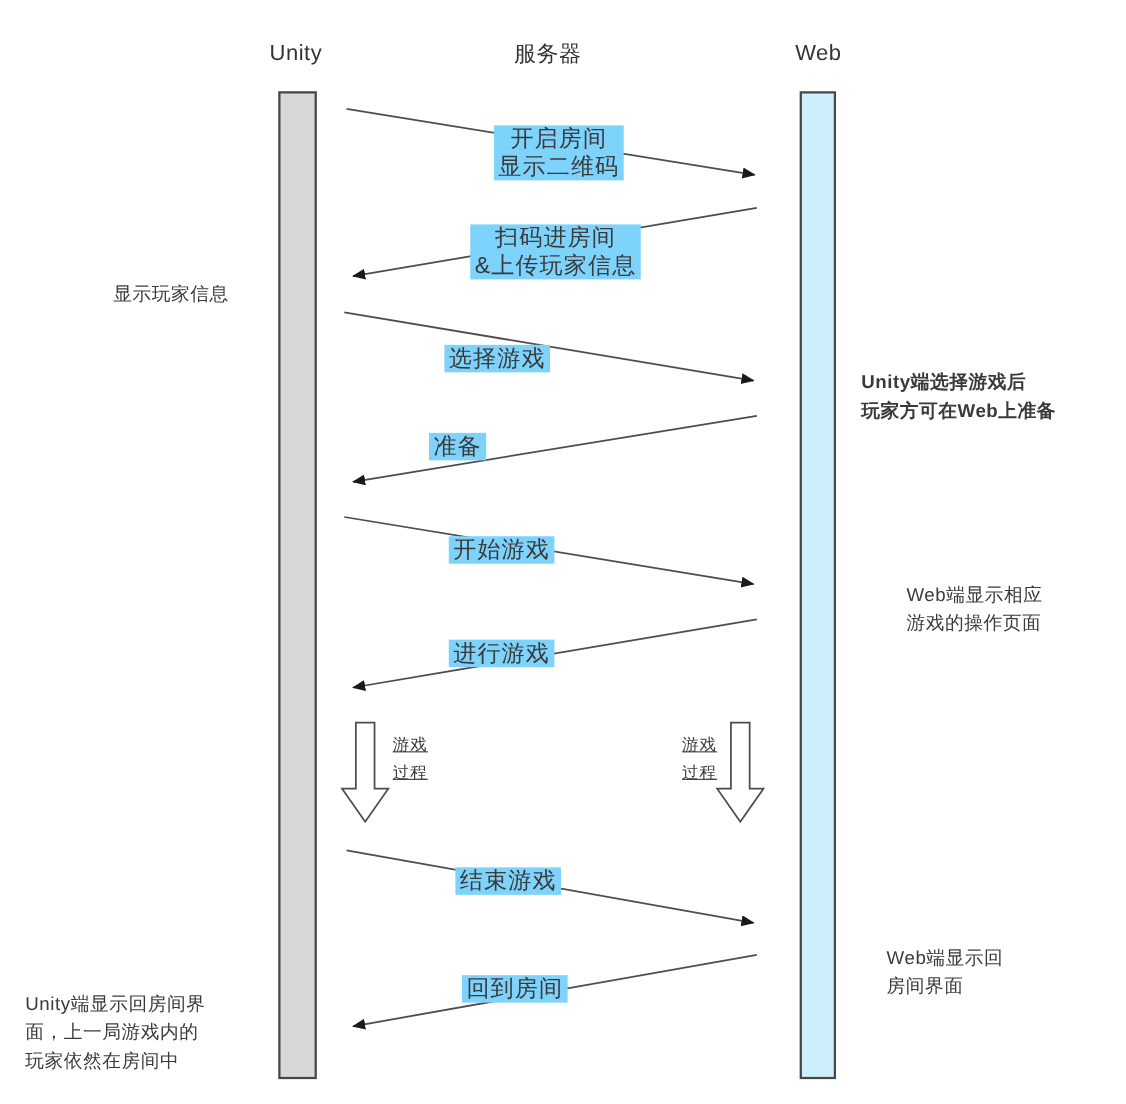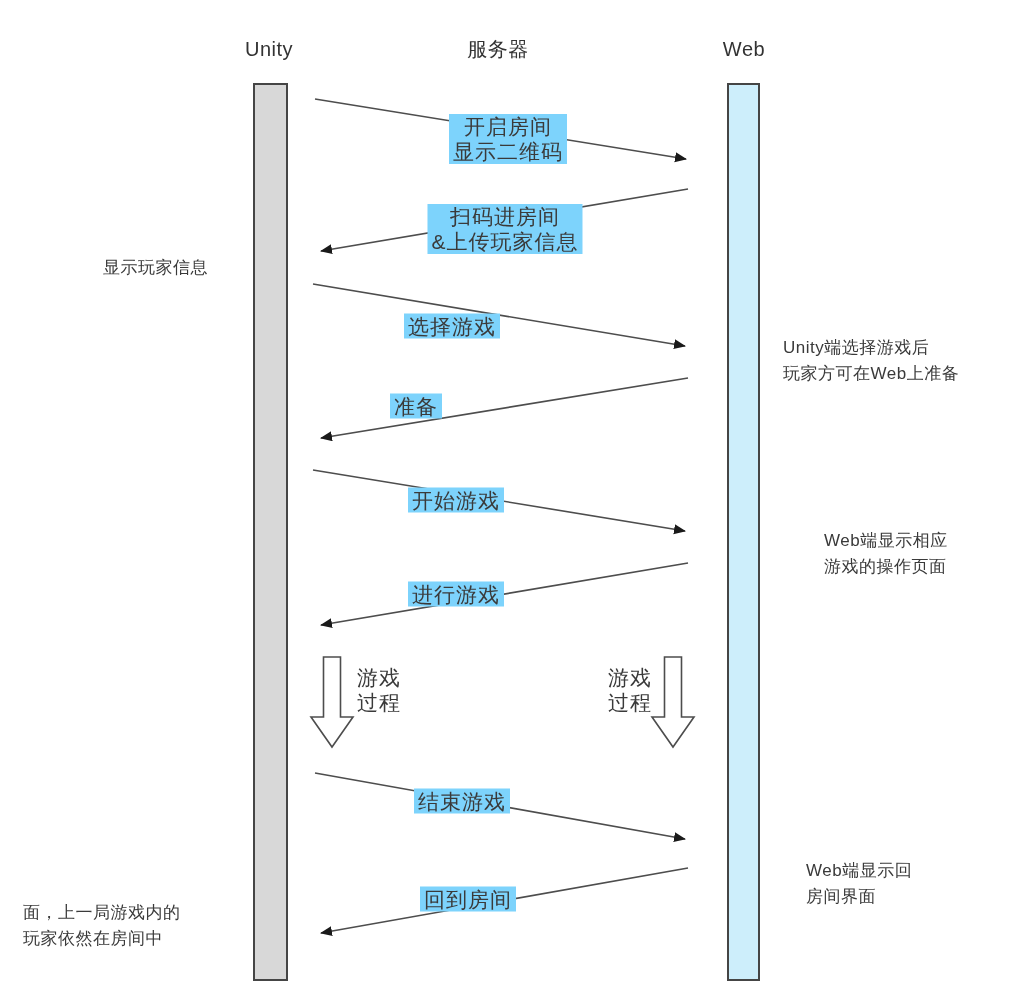--- a/index.html
+++ b/index.html
@@ -50,25 +50,26 @@
     position:absolute;
     font-size:17px;
     letter-spacing:0.5px;
     line-height:26px;
     white-space:nowrap;
     color:#3a3a3a;
   }
   
   .proc{
     position:absolute;
-    font-size:21px;
+    font-size:15px;
     letter-spacing:1px;
     line-height:25px;
     white-space:nowrap;
     color:#3a3a3a;
+    text-decoration:underline;
   }
   .proc.right{text-align:right;}
 </style>
 </head>
 <body>
 
 <div id="canvas">
 
   <div class="participant" style="left:269px;top:49px;">Unity</div>
   <div class="participant" style="left:498px;top:49px;">服务器</div>
@@ -122,33 +123,34 @@
   <div class="msg" style="left:462px;top:801px;">
     <div>结束游戏</div>
   </div>
   <div class="msg" style="left:468px;top:899px;">
     <div>回到房间</div>
   </div>
 
   <div class="note" style="left:103px;top:255px;">
     <div>显示玩家信息</div>
   </div>
-  <div class="note" style="left:783px;top:335px;">
+  <div class="note" style="left:783px;top:335px;font-weight:bold;">
     <div>Unity端选择游戏后</div>
     <div>玩家方可在Web上准备</div>
   </div>
   <div class="note" style="left:783px;top:528px;margin-left:41px;">
     <div>Web端显示相应</div>
     <div>游戏的操作页面</div>
   </div>
   <div class="note" style="left:806px;top:838px;margin-top:20px;">
     <div>Web端显示回</div>
     <div>房间界面</div>
   </div>
   <div class="note" style="left:23px;top:900px;">
+    <div>Unity端显示回房间界</div>
     <div>面，上一局游戏内的</div>
     <div>玩家依然在房间中</div>
   </div>
 
   <div class="proc" style="left:357px;top:665px;">
     <div>游戏</div>
     <div>过程</div>
   </div>
   <div class="proc right" style="left:604px;top:665px;width:48px;">
     <div>游戏</div>

